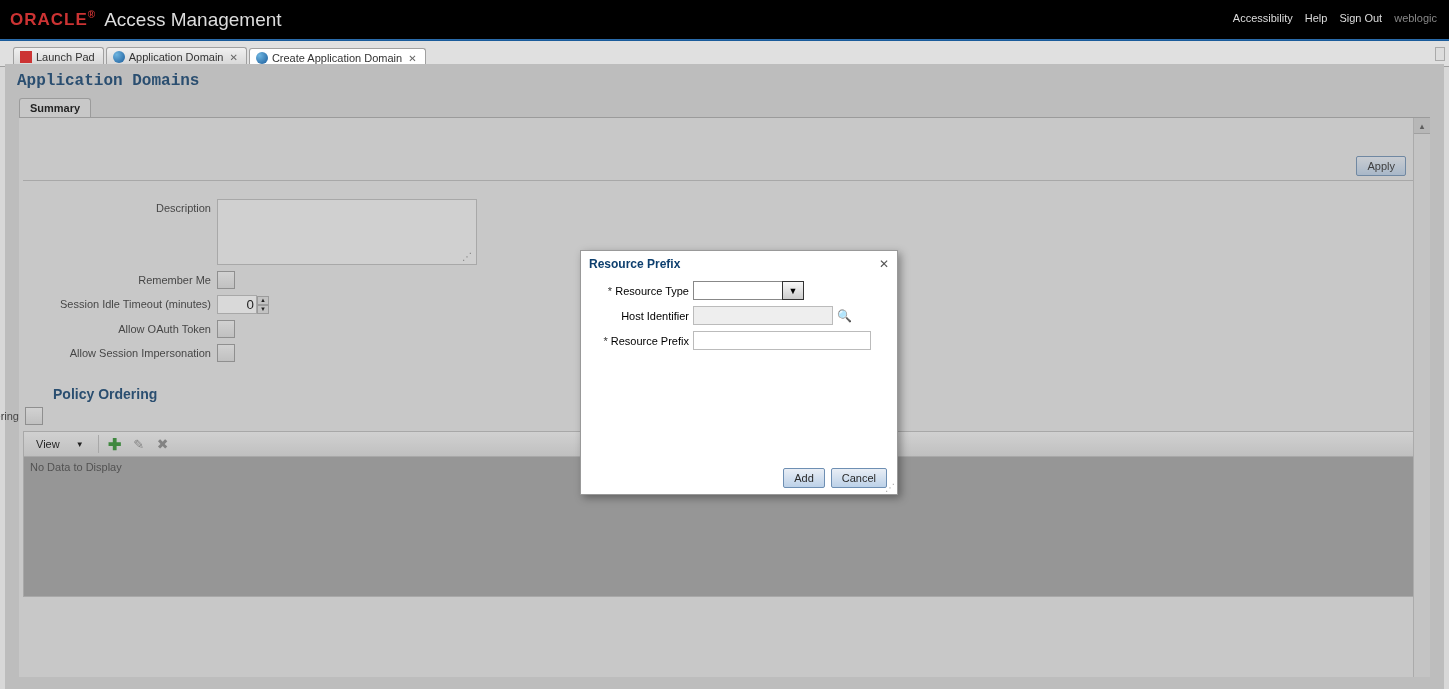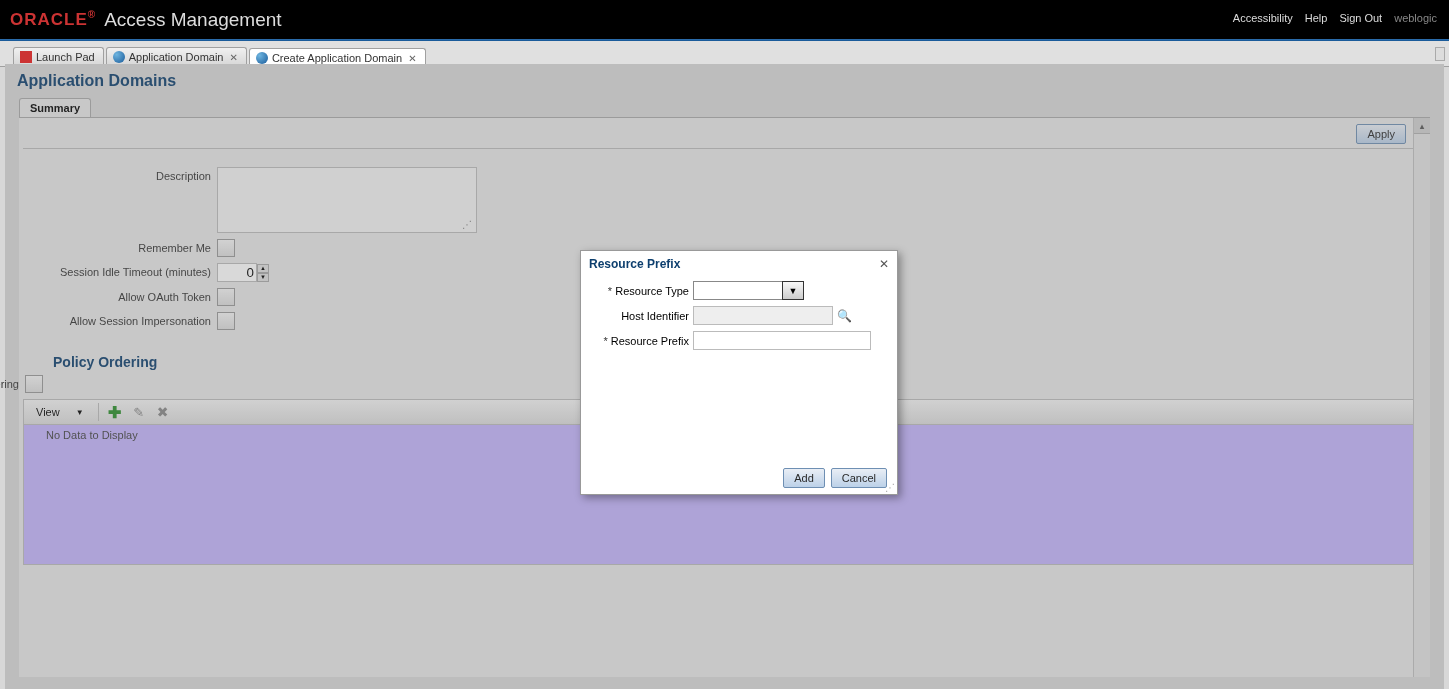--- a/index.html
+++ b/index.html
@@ -120,20 +120,21 @@
       inset:0;
       background: rgba(120,120,120,0.28);
       z-index: 5;
       pointer-events: none;
     }
     .page-title {
       color: #0d3f6e;
       font-weight: bold;
       font-size: 16px;
       padding: 8px 12px 8px 12px;
+      font-family: Liberation Mono, monospace;
     }
     .summary-tab-wrap {
       margin-left: 14px;
       display:flex;
     }
     .summary-tab {
       background: #e8e8e8;
       border: 1px solid #aaa;
       border-bottom: none;
       border-radius: 3px 3px 0 0;
@@ -156,20 +157,21 @@
       margin: 0 4px 10px 4px;
     }
     .btn {
       background: linear-gradient(#e9eef5,#bcd1e8);
       border: 1px solid #6e8fb3;
       border-radius: 2px;
       padding: 3px 10px;
       font-size: 11px;
       color: #2a2a2a;
       cursor: pointer;
+      margin-top: 32px;
     }
     .form-area { padding: 8px 30px; }
     .form-row {
       display:flex;
       align-items:flex-start;
       margin-bottom: 6px;
     }
     .form-label {
       width: 168px;
       text-align: right;
@@ -247,23 +249,23 @@
     .tool-sep {
       width:1px; height:18px; background:#bbb;
     }
     .tool-icon { width:16px; height:16px; display:flex; align-items:center; justify-content:center; cursor:pointer; }
     .plus { color:#2a8f2a; font-size:16px; font-weight:bold; }
     .pencil { color:#888; font-size:13px; }
     .xdel { color:#888; font-size:14px; }
     .grid-body {
       border:1px solid #bbb;
       border-top:none;
-      background:#c4b5fd;
+      background:#a3a3a3;
       height: 140px;
-      padding: 4px 22px;
+      padding: 4px 6px;
       color:#444;
     }
     .scroll-gutter {
       position:absolute;
       right:0px;
       top:0;
       bottom:0;
       width:17px;
       background:#e2e2e2;
       border-left:1px solid #c0c0c0;

